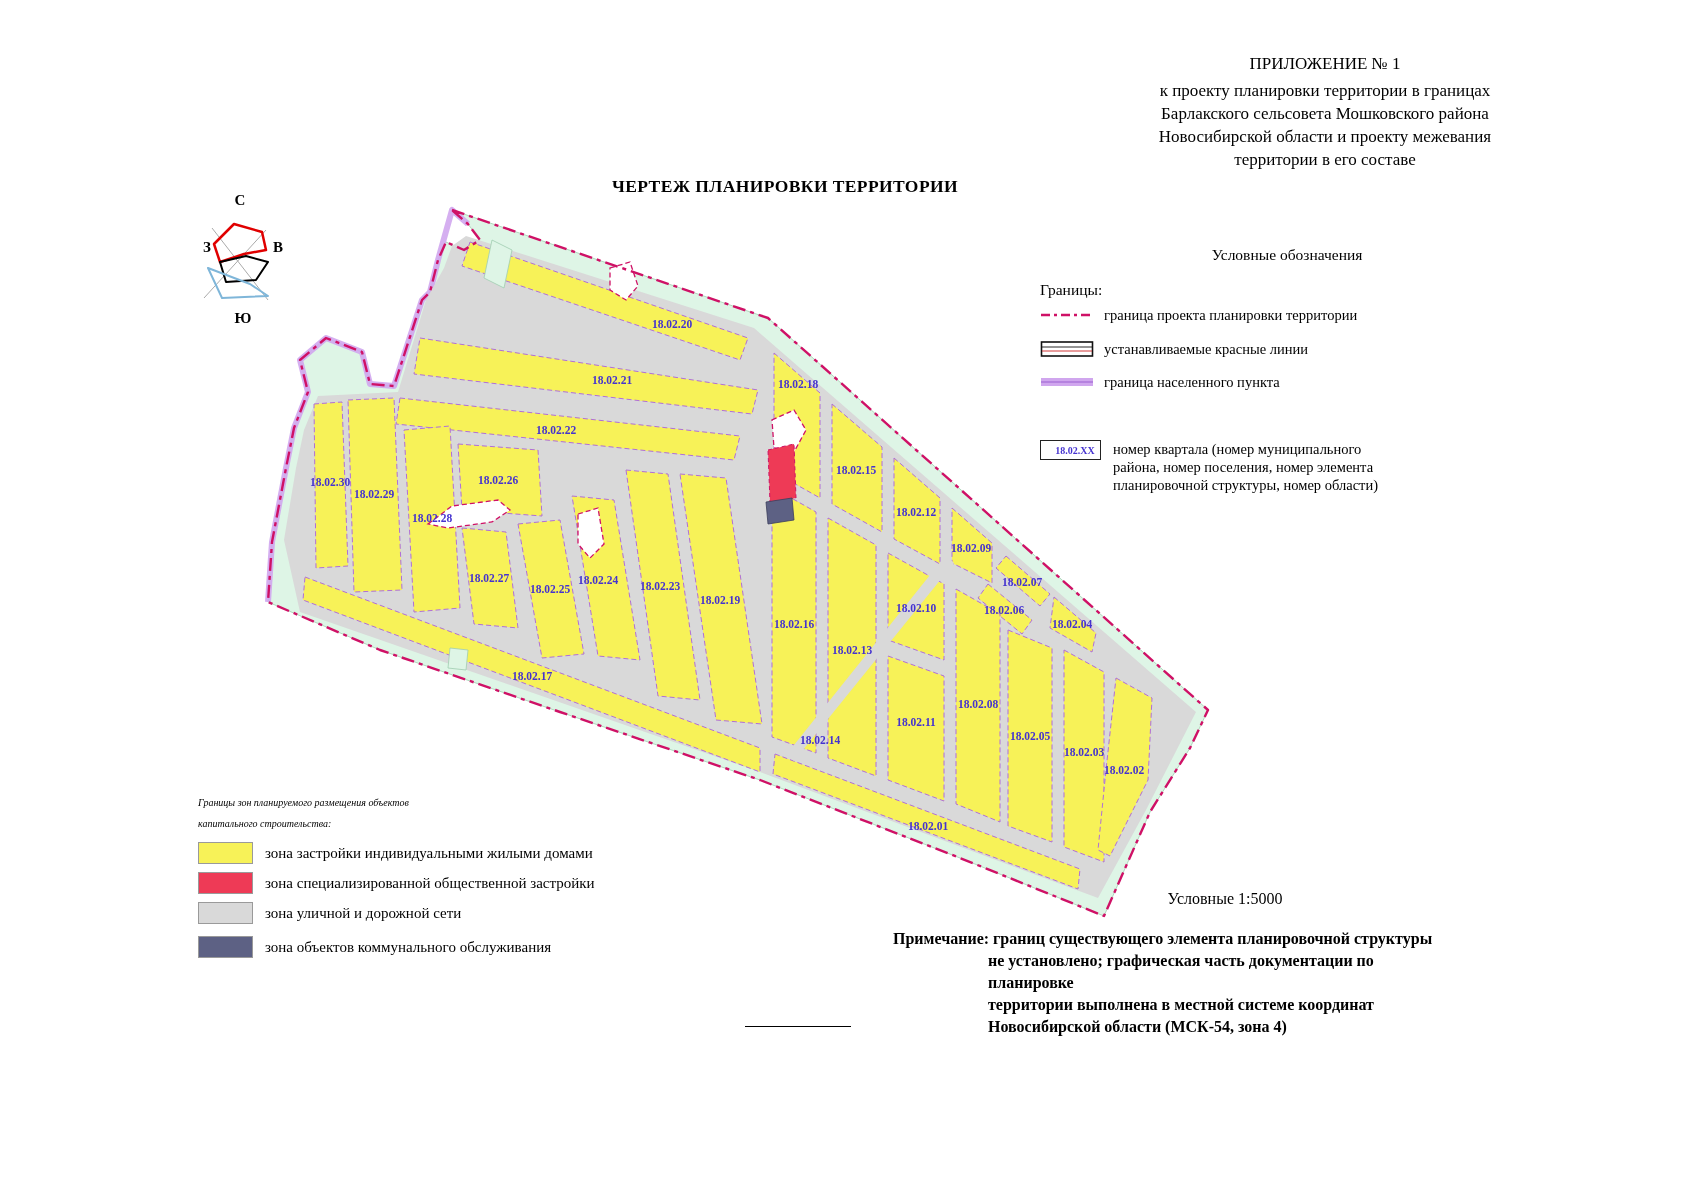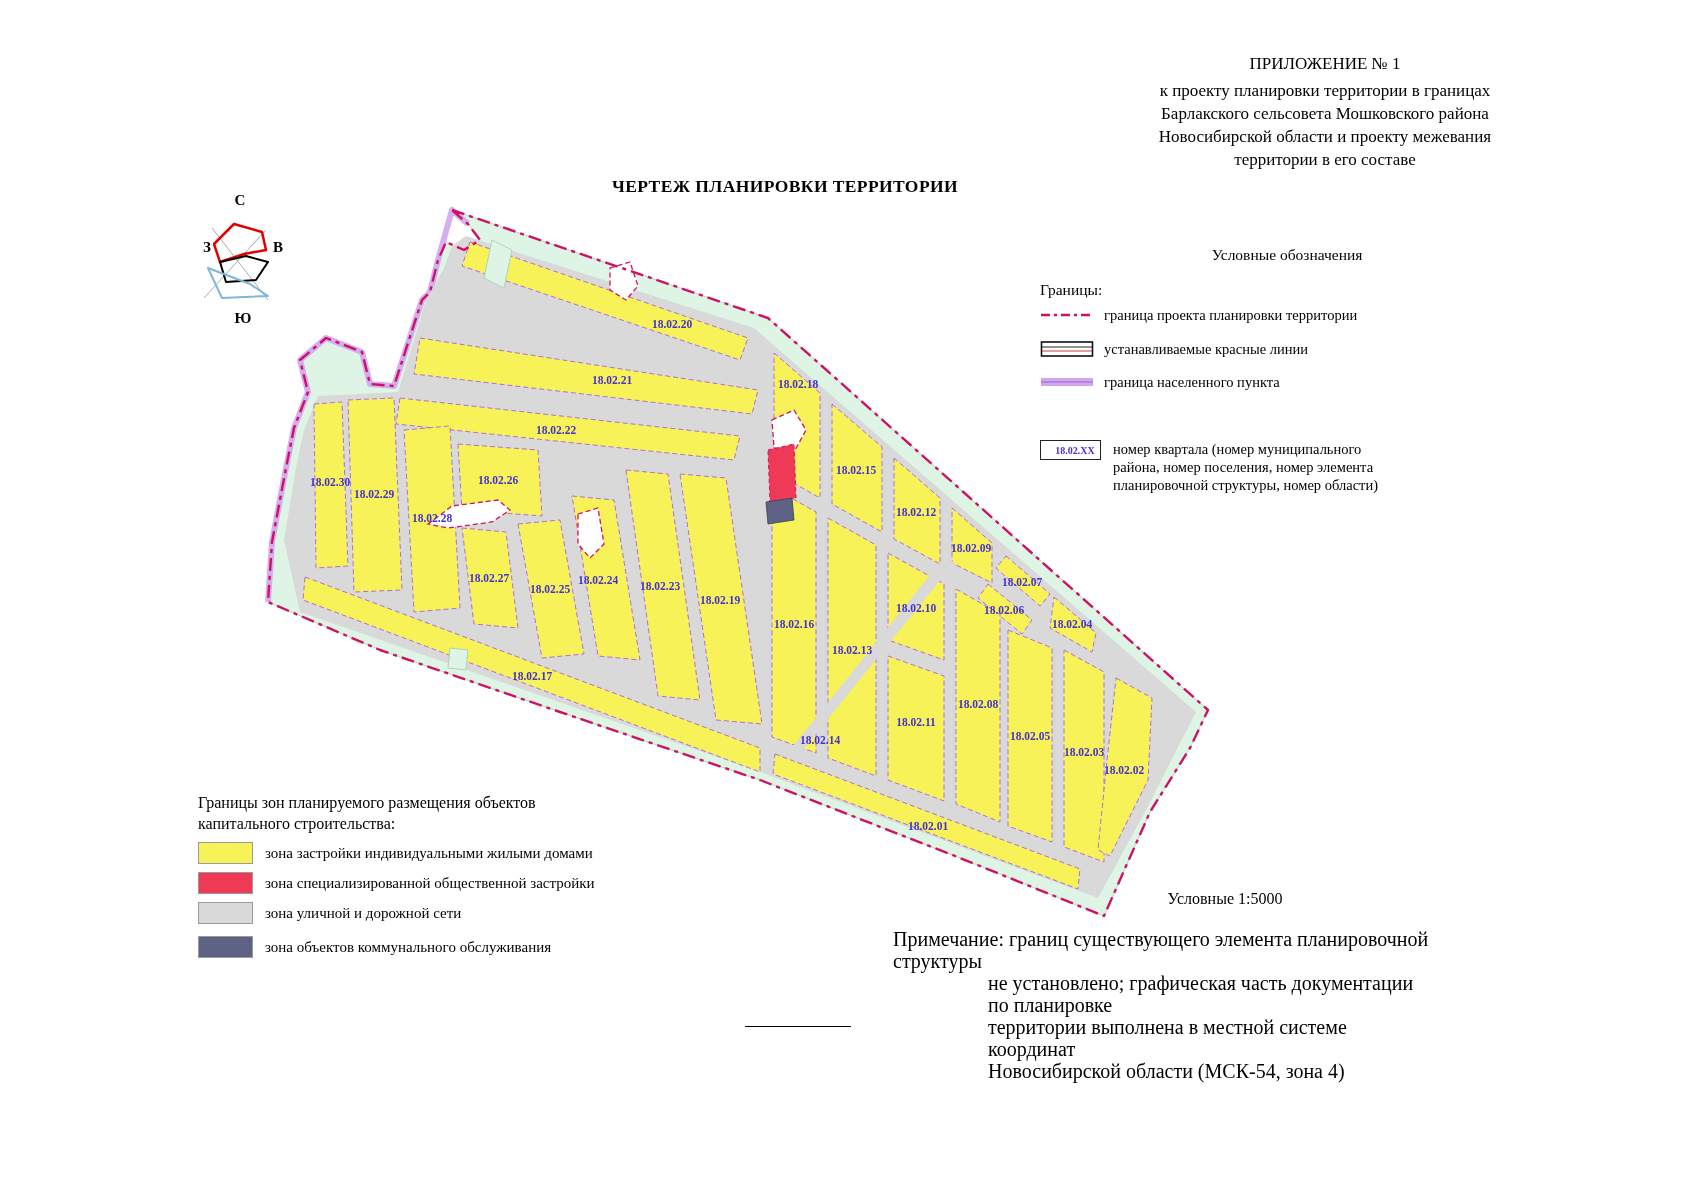--- a/index.html
+++ b/index.html
@@ -10,27 +10,27 @@
   .appendix{left:1120px;top:52px;width:410px;text-align:center;font-size:17px;line-height:23px;}
   .appendix div:first-child{margin-bottom:4px;}
   .drawing-title{left:540px;top:176px;width:490px;text-align:center;font-size:17.5px;font-weight:bold;letter-spacing:.4px;}
   .sym-title{left:1152px;top:246px;width:270px;text-align:center;font-size:15.5px;}
   .sym-group{left:1040px;top:281px;font-size:15.5px;}
   .symrow{position:absolute;left:1040px;display:flex;align-items:flex-start;}
   .symswatch{width:54px;height:20px;flex:0 0 54px;margin-right:10px;}
   .symlabel{font-size:14.5px;line-height:18px;white-space:nowrap;}
   .codebox{width:50px;height:18px;border:1.3px solid #222;display:flex;align-items:center;justify-content:center;
            font-size:10px;font-weight:bold;color:#4533cf;flex:0 0 50px;margin-right:12px;padding-left:9px;}
-  .zones-head{left:198px;top:792px;font-size:16px;line-height:21px;}
+  .zones-head{left:198px;top:792px;font-size:10px;line-height:21px;font-style:italic;}
   #zones-items{left:198px;top:842px;width:520px;}
   .zrow{display:flex;align-items:center;margin-bottom:8px;}
   .zswatch{width:55px;height:22px;flex:0 0 55px;margin-right:12px;border:1px solid #9a9a9a;box-sizing:border-box;}
   .zlabel{font-size:15px;white-space:nowrap;}
   .scale{left:1120px;top:890px;width:210px;text-align:center;font-size:16px;}
-  .note{left:893px;top:928px;width:540px;font-size:20px;line-height:22px;}
+  .note{left:893px;top:928px;width:540px;font-size:16px;line-height:22px;font-weight:bold;}
   .note .indent{margin-left:95px;}
   .sign-line{left:745px;top:1026px;width:106px;border-top:1.5px solid #000;height:0;}
   .qlabel{font-family:"Liberation Serif",serif;font-weight:bold;font-size:11.5px;
           text-anchor:middle;dominant-baseline:central;}
   .compass-letter{font-family:"Liberation Serif",serif;font-weight:bold;font-size:15px;text-anchor:middle;}
 </style>
 </head>
 <body>
 
 <div class="canvas">

